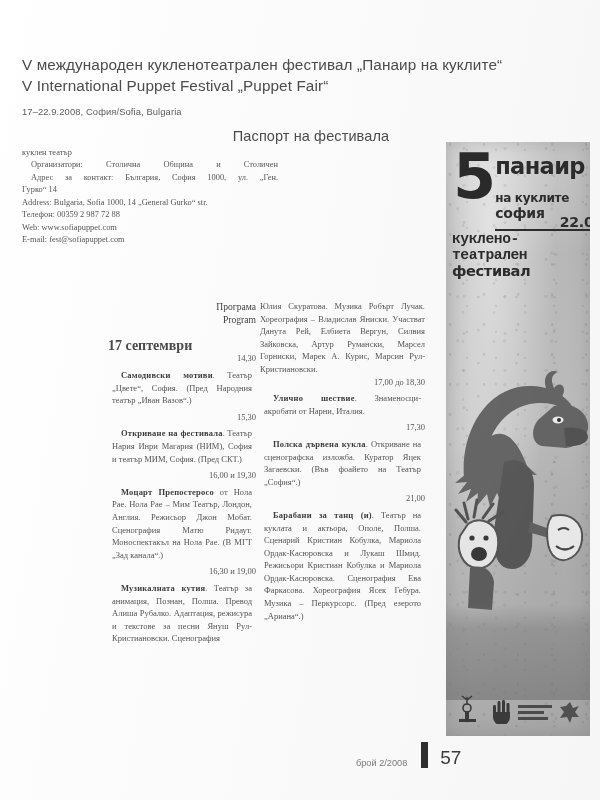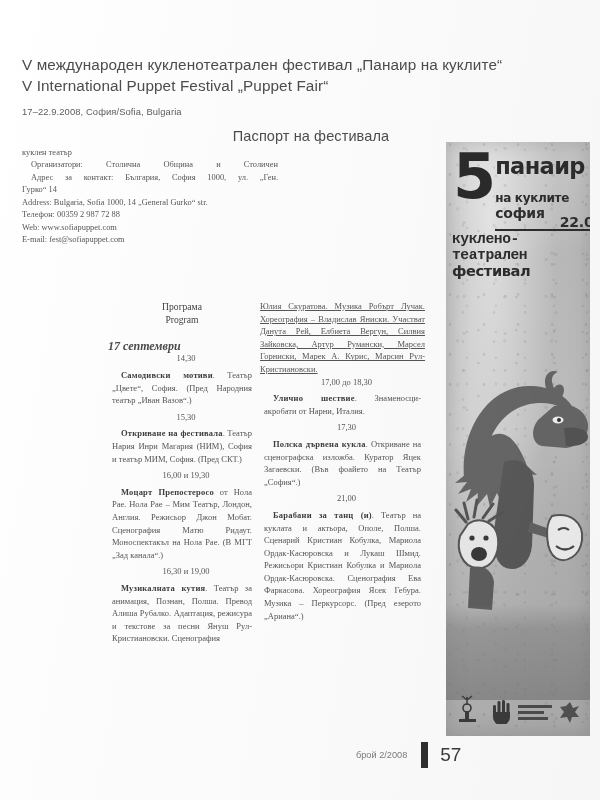--- a/index.html
+++ b/index.html
@@ -80,41 +80,40 @@
     color: #555555;
     text-align: justify;
   }
   .col-left  { left: 108px; top: 300px; width: 148px; }
   .col-right { left: 260px; top: 300px; width: 165px; }
 
   .prog-title {
     font-size: 9.6px;
     line-height: 13.4px;
     color: #3f3f3f;
-    text-align: center;
+    text-align: right;
   }
   .prog-date {
-    font-style: italic;
-    font-weight: bold;
-    font-size: 12px;
+    font-weight: bold;
+    font-size: 14px;
     margin-top: 13px;
     text-align: left;
     color: #4a4a4a;
   }
   .time {
-    text-align: center;
+    text-align: right;
     text-indent: 8px;
     color: #555555;
   }
   .entry {
     text-indent: 9px;
     margin: 4px;
   }
   .entry b { color: #3d3d3d; letter-spacing: 0.2px; }
-  .cont { text-indent: 0; margin: 0; text-decoration: underline; }
+  .cont { text-indent: 0; margin: 0; }
 
   
   .poster {
     position: absolute;
     left: 446px;
     top: 142px;
     width: 144px;
     height: 594px;
     background:
       radial-gradient(ellipse at 30% 14%, rgba(255,255,255,0.55) 0%, rgba(255,255,255,0) 48%),
@@ -237,21 +236,21 @@
     justify-content: space-around;
     padding: 0 6px 2px 6px;
   }
 
   
   .footer {
     position: absolute;
     left: 356px;
     top: 742px;
     display: flex;
-    align-items: center;
+    align-items: flex-end;
     gap: 12px;
   }
   .issue {
     font-family: "Liberation Sans", "DejaVu Sans", sans-serif;
     font-size: 9.2px;
     color: #7a7a7a;
   }
   .foot-bar {
     width: 7px;
     height: 26px;

